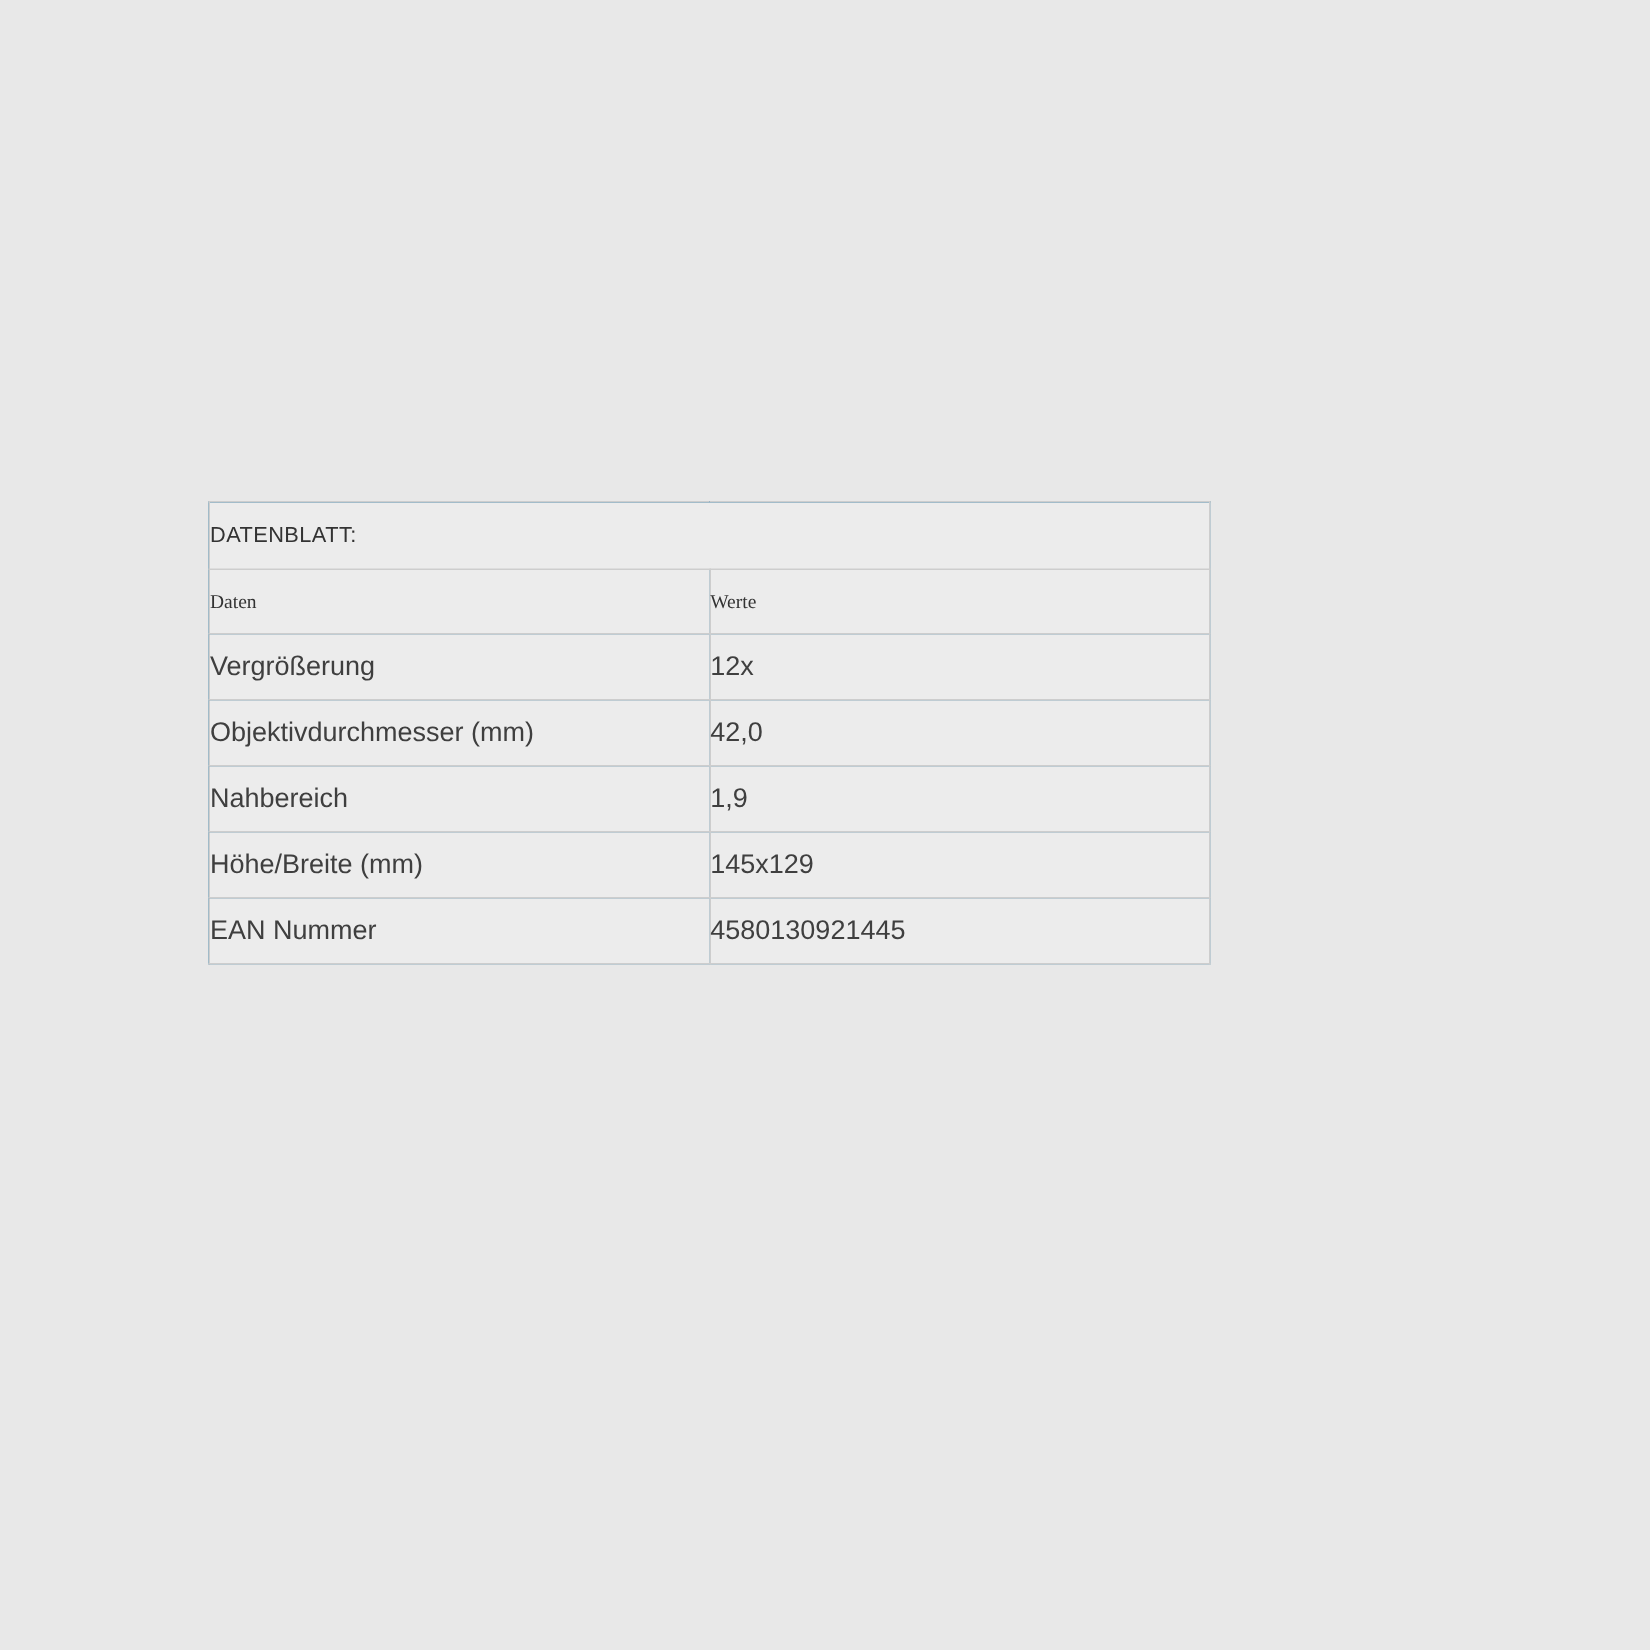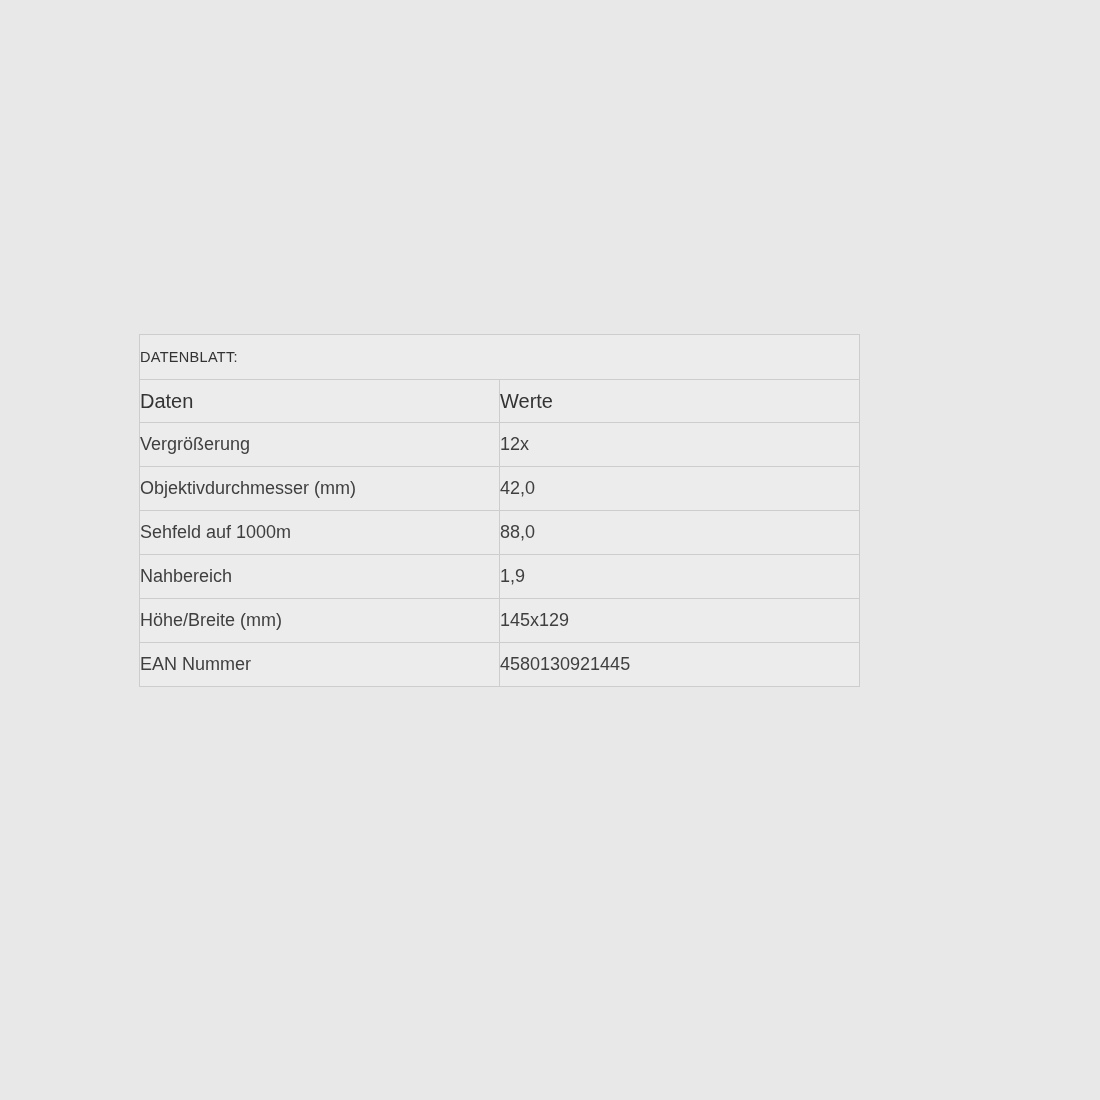--- a/index.html
+++ b/index.html
@@ -16,21 +16,21 @@
   }
   .page {
     position: relative;
     width: 1100px;
     height: 1100px;
   }
   .datasheet {
     position: absolute;
     left: 139px;
     top: 334px;
-    width: 721px;
+    width: 668px;
     border: 1px solid #cdcdcd;
     border-collapse: collapse;
     background: #0369a1;
     table-layout: fixed;
   }
   .datasheet td, .datasheet th {
     border: 1px solid #cdcdcd;
     text-align: left;
     vertical-align: middle;
     font-weight: normal;
@@ -41,24 +41,25 @@
     padding: 0 0 0 10px;
     font-size: 14.5px;
     font-weight: bold;
     letter-spacing: 0.3px;
     color: #333333;
     background: #ececec;
   }
   .head-cell {
     height: 42px;
     padding: 0 0 0 10px;
-    font-size: 20px;
+    font-size: 13px;
     font-weight: bold;
     color: #333333;
     background: #ececec;
+    font-family: Liberation Serif, serif;
   }
   .data-cell {
     height: 43px;
     padding: 0 0 0 10px;
     font-size: 18px;
     color: #3f3f3f;
     background: #ececec;
   }
   .col-left { width: 411px; }
   .col-right { width: 410px; }
@@ -80,24 +81,20 @@
 
       <tr>
         <td class="data-cell col-left">Vergrößerung</td>
         <td class="data-cell col-right">12x</td>
       </tr>
       <tr>
         <td class="data-cell col-left">Objektivdurchmesser (mm)</td>
         <td class="data-cell col-right">42,0</td>
       </tr>
       <tr>
-        <td class="data-cell col-left">Sehfeld auf 1000m</td>
-        <td class="data-cell col-right">88,0</td>
-      </tr>
-      <tr>
         <td class="data-cell col-left">Nahbereich</td>
         <td class="data-cell col-right">1,9</td>
       </tr>
       <tr>
         <td class="data-cell col-left">Höhe/Breite (mm)</td>
         <td class="data-cell col-right">145x129</td>
       </tr>
       <tr>
         <td class="data-cell col-left">EAN Nummer</td>
         <td class="data-cell col-right">4580130921445</td>

